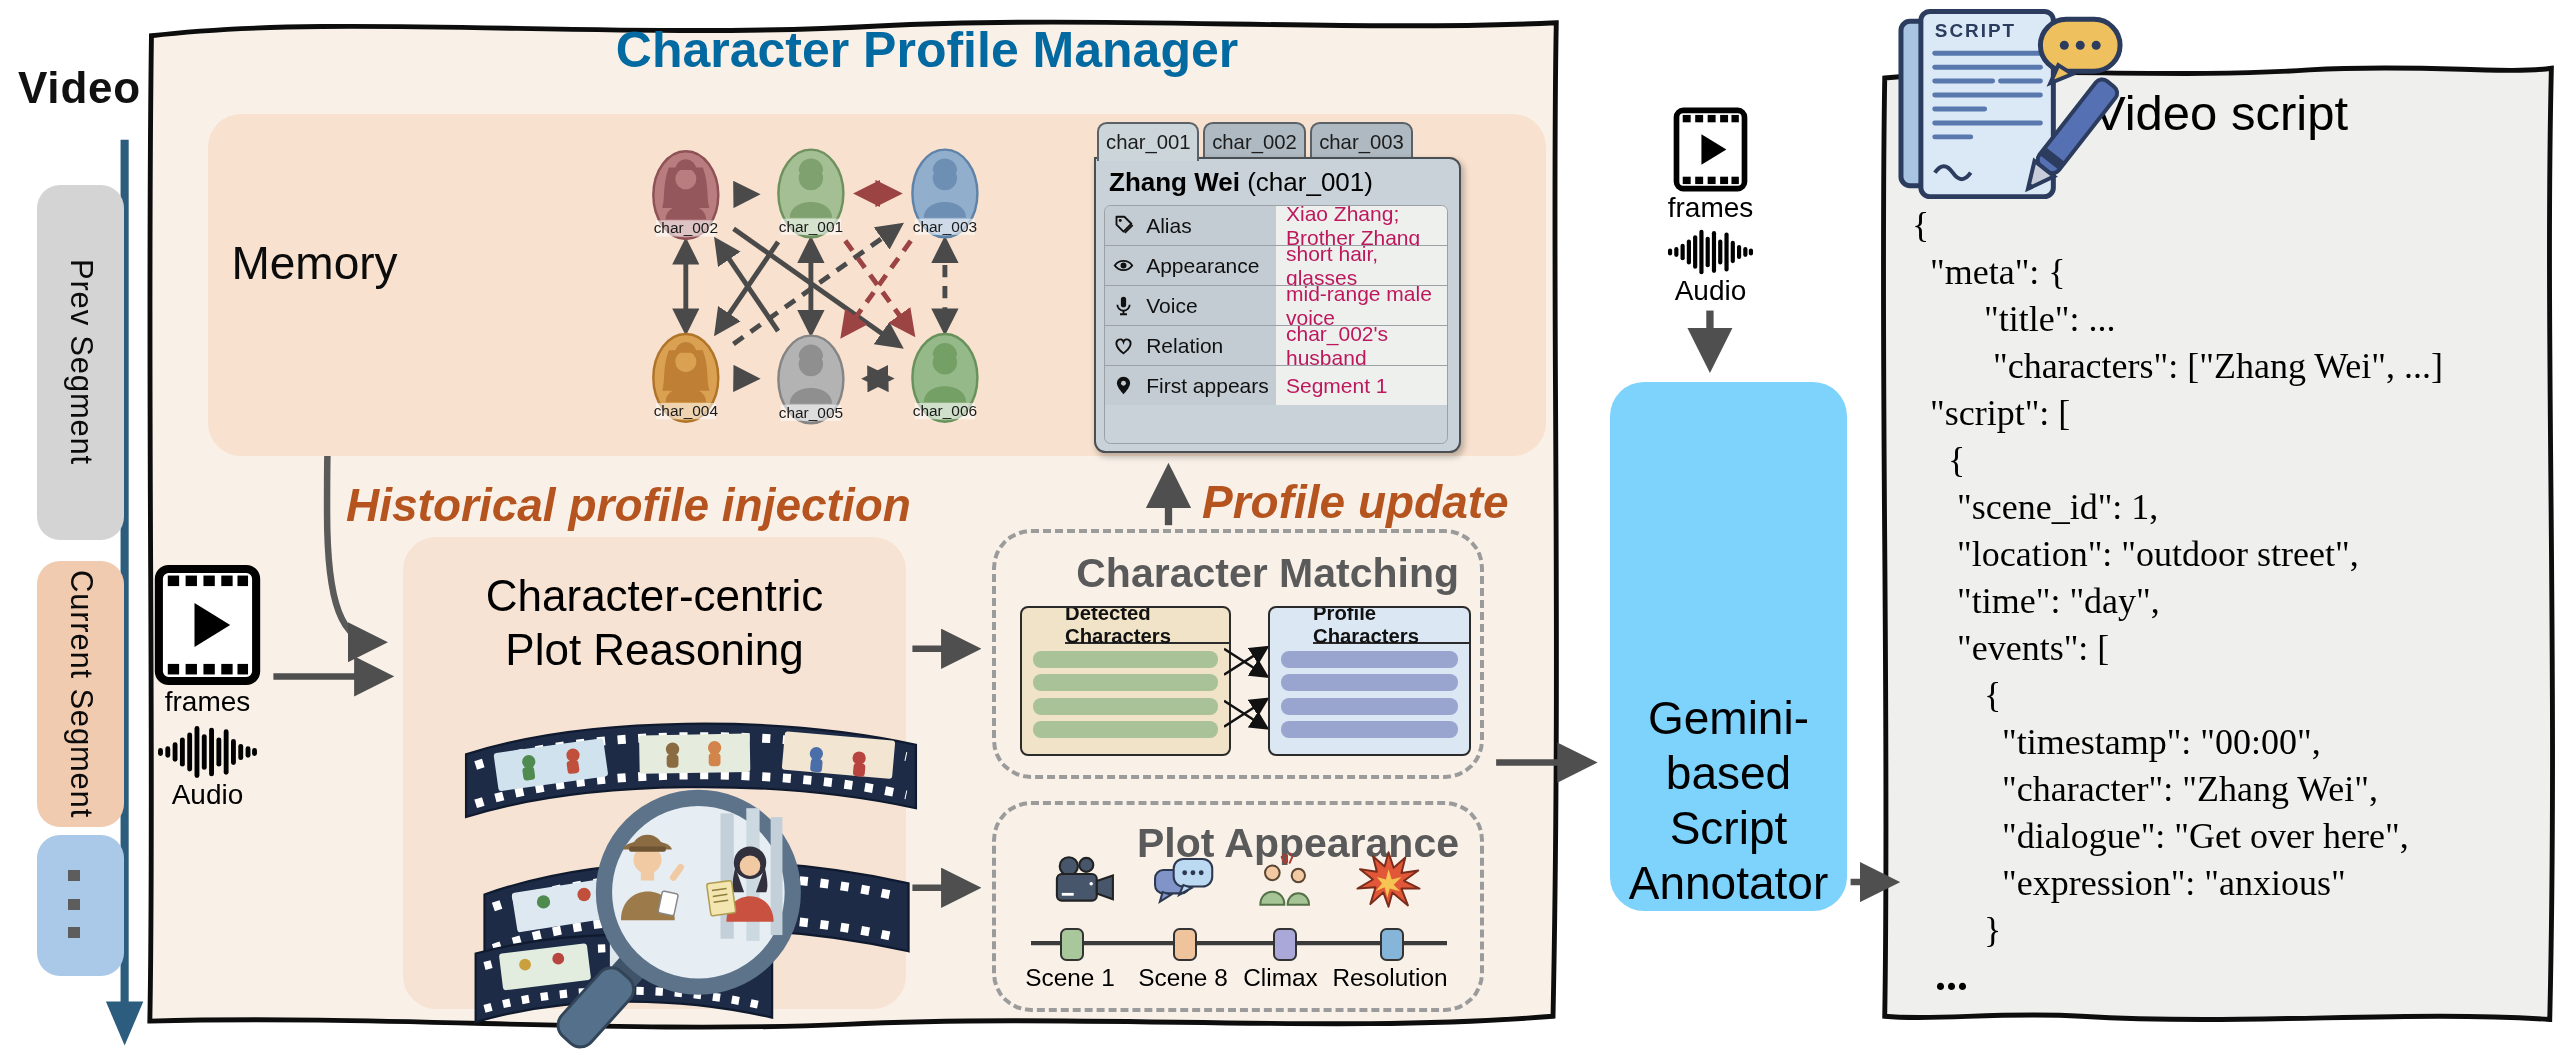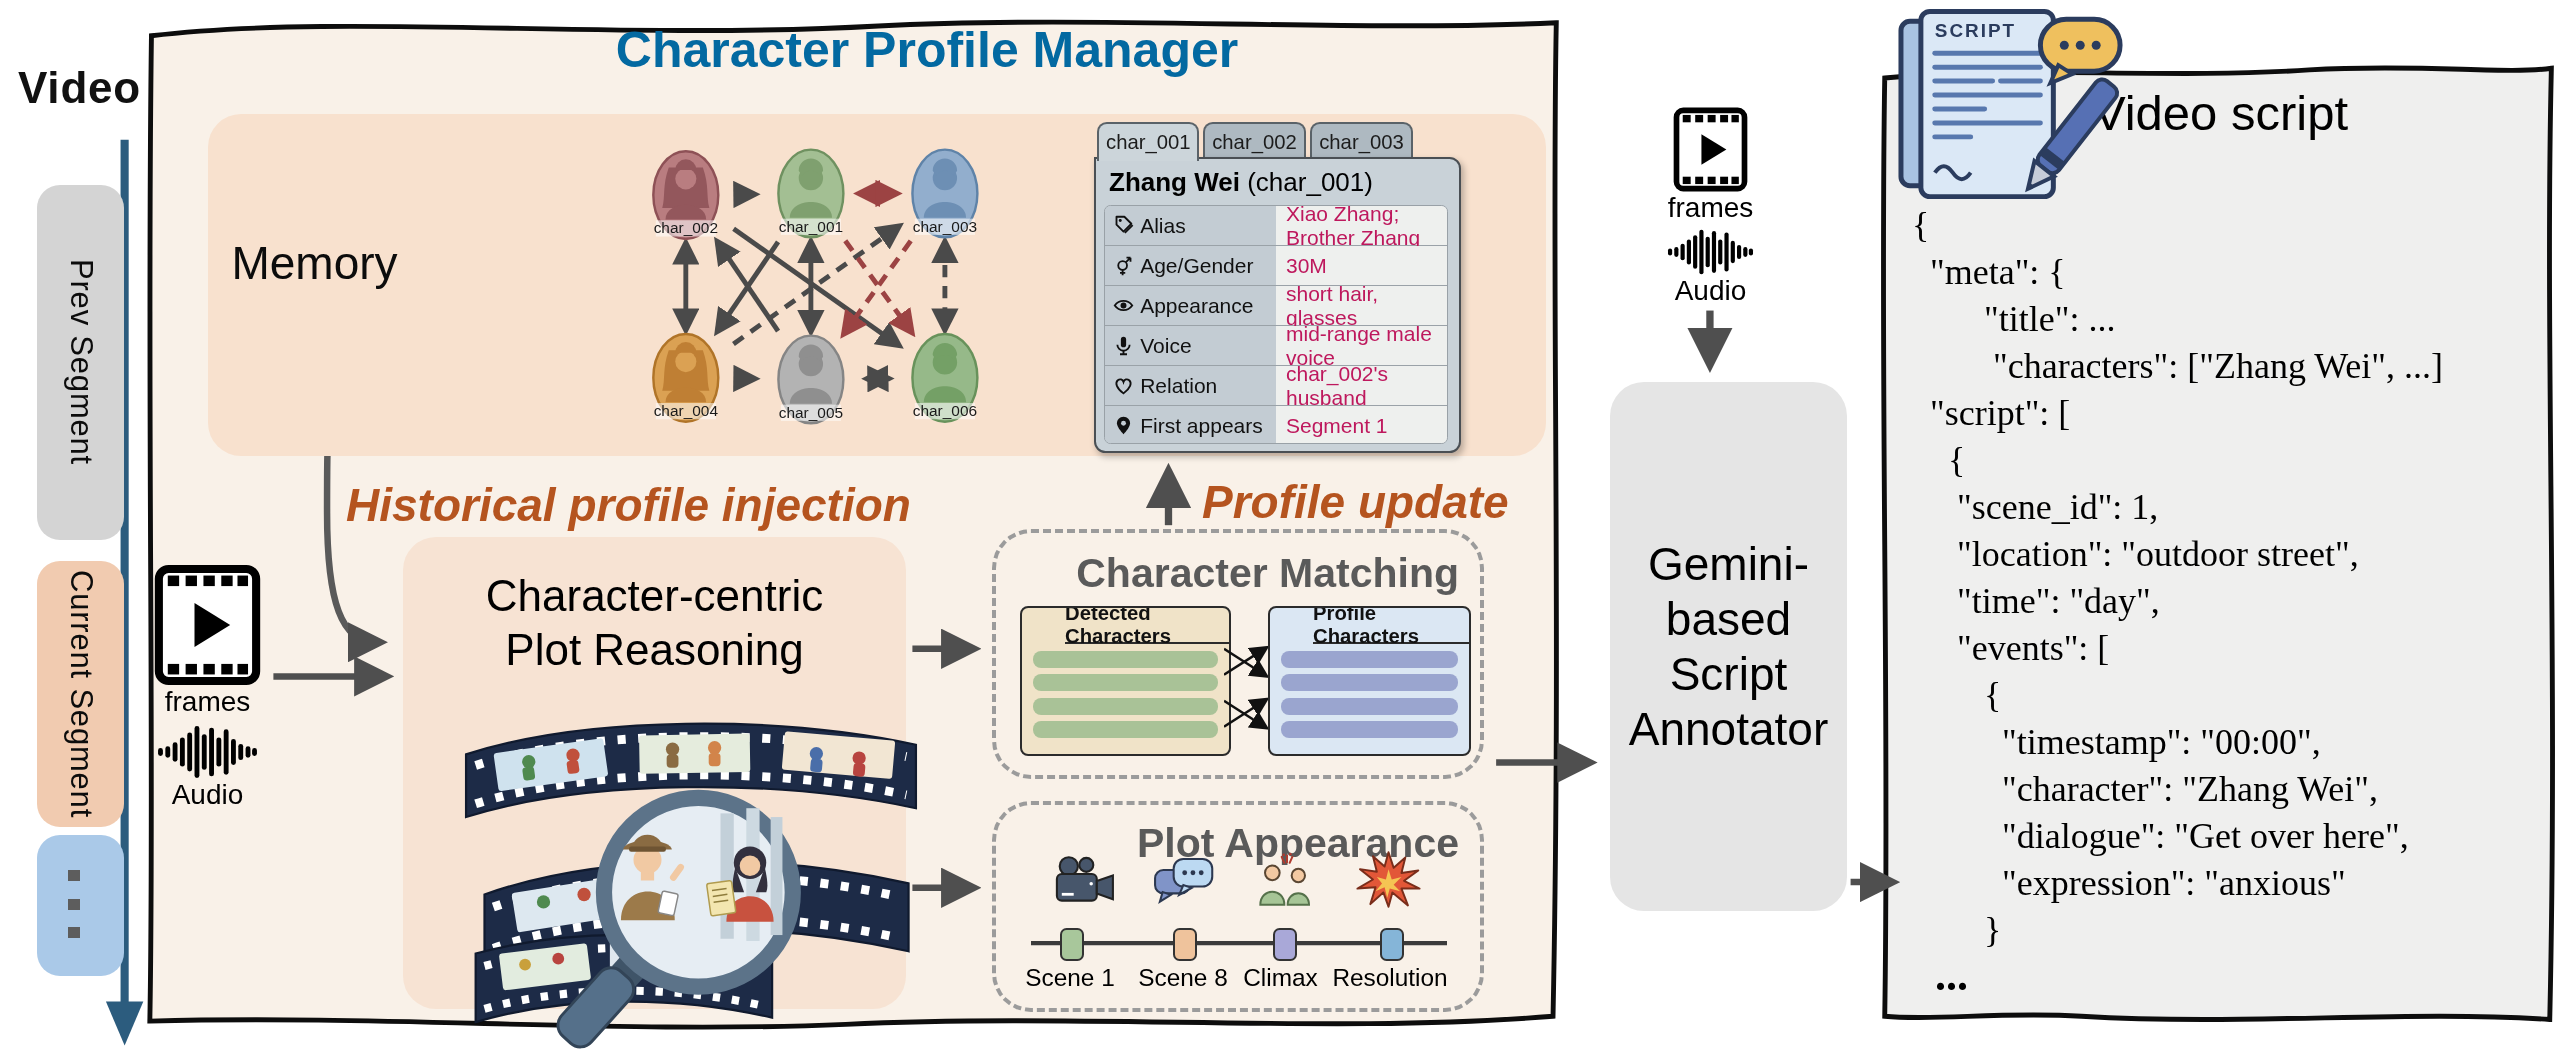--- a/index.html
+++ b/index.html
@@ -45,43 +45,43 @@
   .t-detected{background:#f0e3c8;}
   .t-detected .pill{background:#a9c297;}
   .t-profile{background:#dbe7f3;}
   .t-profile .pill{background:#9aa5cf;}
 
   
   .scene-label{font-size:24.4px;color:#000;text-align:center;}
   .tl-marker{position:absolute;top:928px;width:19.5px;height:29px;border:2.4px solid #333;border-radius:6.5px;}
 
   
-  .gemini{left:1610px;top:382px;width:237px;height:529px;background:#e5e5e5;border-radius:34px;
-          display:flex;align-items:center;justify-content:center;}
+  .gemini{left:1610px;top:382px;width:237px;height:529px;background:#7dd3fc;border-radius:34px;
+          display:flex;align-items:flex-end;justify-content:center;}
   .gemini-text{font-size:46px;line-height:55px;text-align:center;color:#000;}
 
   
   .vs-title{left:1952px;top:85px;width:537px;text-align:center;font-size:49px;color:#000;}
   .json{left:1912px;top:202px;font-family:"Liberation Serif",serif;font-size:36px;line-height:47px;color:#000;}
   .json div{white-space:pre;}
   .vs-ellipsis{left:1935px;top:950px;font-family:"Liberation Serif",serif;font-size:44px;font-weight:bold;color:#000;}
 
   
   .card{left:1094px;top:122px;width:363px;height:327px;}
   .tab{position:absolute;top:0;height:37px;border:2.4px solid #5a6268;border-bottom:none;border-radius:9.8px 9.8px 0 0;
        display:flex;align-items:center;justify-content:center;font-size:20.3px;color:#1c1c1c;}
   .tab-on{background:#ccd5da;z-index:3;}
   .tab-off{background:#aeb9c1;z-index:1;}
   .card-body{position:absolute;left:0;top:35px;width:363px;height:292px;background:#c9d2d8;border:2.4px solid #4a4f54;
              border-radius:0 11.4px 11.4px 11.4px;box-shadow:2.4px 3.3px 6.5px rgba(0,0,0,.25);z-index:2;}
   .card-title{position:absolute;left:13px;top:8.1px;font-size:26px;color:#000;}
   .card-table{position:absolute;left:8.1px;top:46px;width:342px;height:237px;border:1.6px solid #99a1a7;border-radius:6.5px;overflow:hidden;}
   .crow{display:flex;height:39px;border-bottom:1.6px solid #9aa2a8;}
   .crow:last-child{border-bottom:none;}
-  .clabel{width:163px;background:#c3ccd3;display:flex;align-items:center;gap:6px;padding-left:8.1px;
+  .clabel{width:163px;background:#c3ccd3;display:flex;align-items:center;gap:12px;padding-left:8.1px;
           font-size:21px;color:#111;}
   .cvalue{flex:1;background:#eef0ee;display:flex;align-items:center;padding-left:9.8px;font-size:21px;color:#be185d;}
 </style>
 </head>
 <body>
 
 <svg id="bg" width="2576" height="1052" viewBox="0 0 3168 1294">
   <defs>
     <marker id="ah" viewBox="0 0 10 10" refX="7" refY="5" markerWidth="6.2" markerHeight="6.2" orient="auto-start-reverse">
       <path d="M0,0 L10,5 L0,10 Z" fill="#4f4f4f"></path>
@@ -266,31 +266,20 @@
           <svg width="21" height="21" viewBox="0 0 24 24">
             <path d="M13,2 L21,10 L12,19 L4,11 L4,2 Z" fill="none" stroke="#111" stroke-width="2.1" stroke-linejoin="round"></path>
             <path d="M22.5,11.5 L13.5,20.5" fill="none" stroke="#111" stroke-width="2.1"></path>
             <circle cx="8.3" cy="6.3" r="1.7" fill="#111"></circle>
           </svg>
           <span>Alias</span>
         </div>
         <div class="cvalue">Xiao Zhang; Brother Zhang</div>
       </div>
 
-      <div class="crow">
-        <div class="clabel">
-          <svg width="21" height="21" viewBox="0 0 24 24">
-            <circle cx="11" cy="12" r="5" fill="none" stroke="#111" stroke-width="2.1"></circle>
-            <path d="M14.6,8.4 L20,3 M20,3 h-4.6 M20,3 v4.6" fill="none" stroke="#111" stroke-width="2.1"></path>
-            <path d="M11,17 v6 M8,20.5 h6" fill="none" stroke="#111" stroke-width="2.1"></path>
-          </svg>
-          <span>Age/Gender</span>
-        </div>
-        <div class="cvalue">30M</div>
-      </div>
 
       <div class="crow">
         <div class="clabel">
           <svg width="21" height="21" viewBox="0 0 24 24">
             <path d="M2,12 C7,5 17,5 22,12 C17,19 7,19 2,12 Z" fill="none" stroke="#111" stroke-width="2.1"></path>
             <circle cx="12" cy="12" r="3.4" fill="#111"></circle>
           </svg>
           <span>Appearance</span>
         </div>
         <div class="cvalue">short hair, glasses</div>

